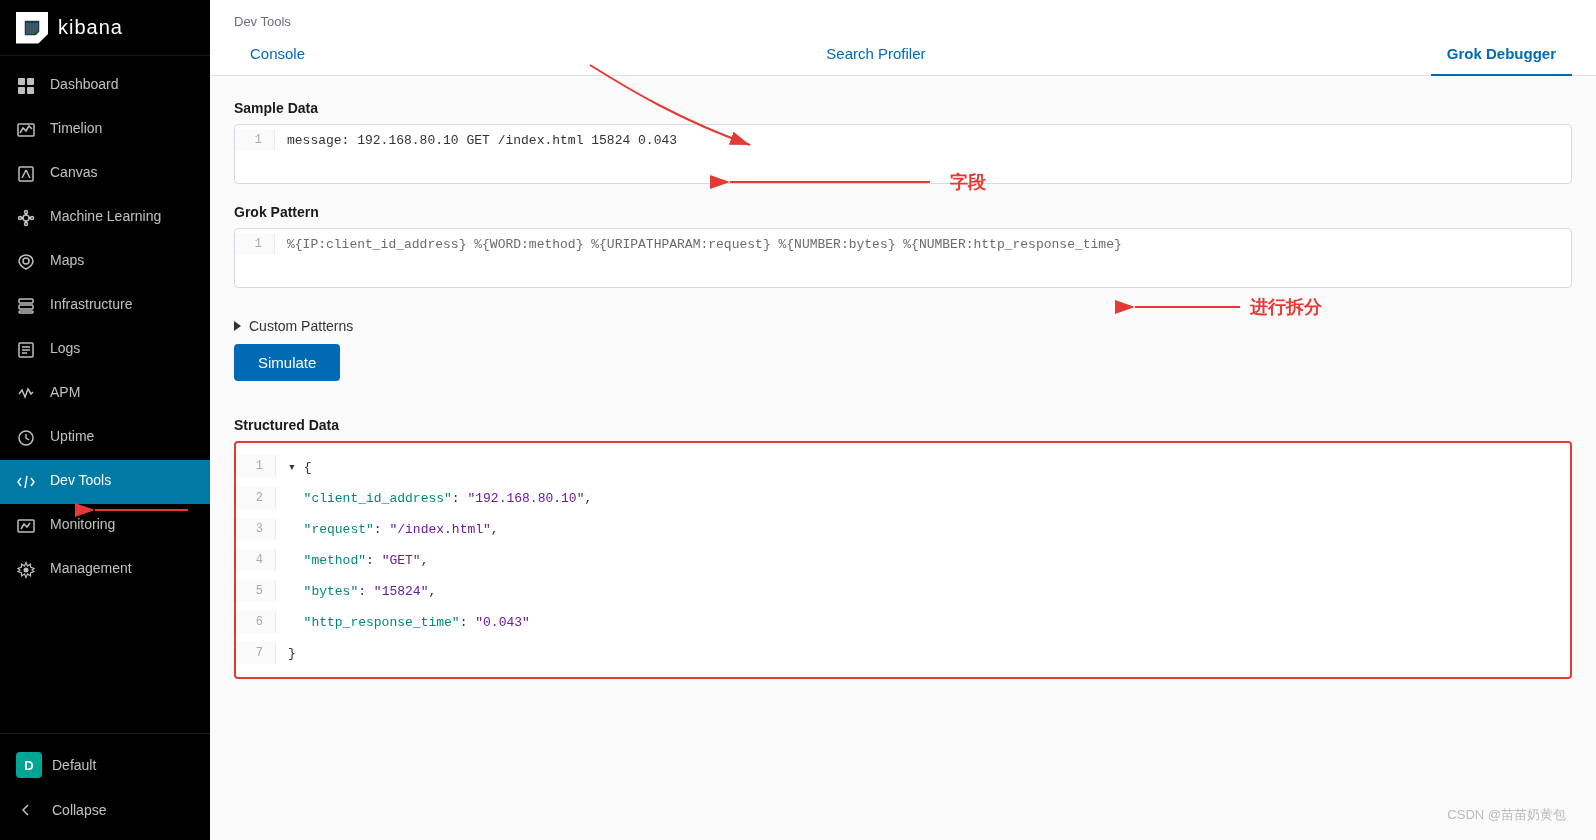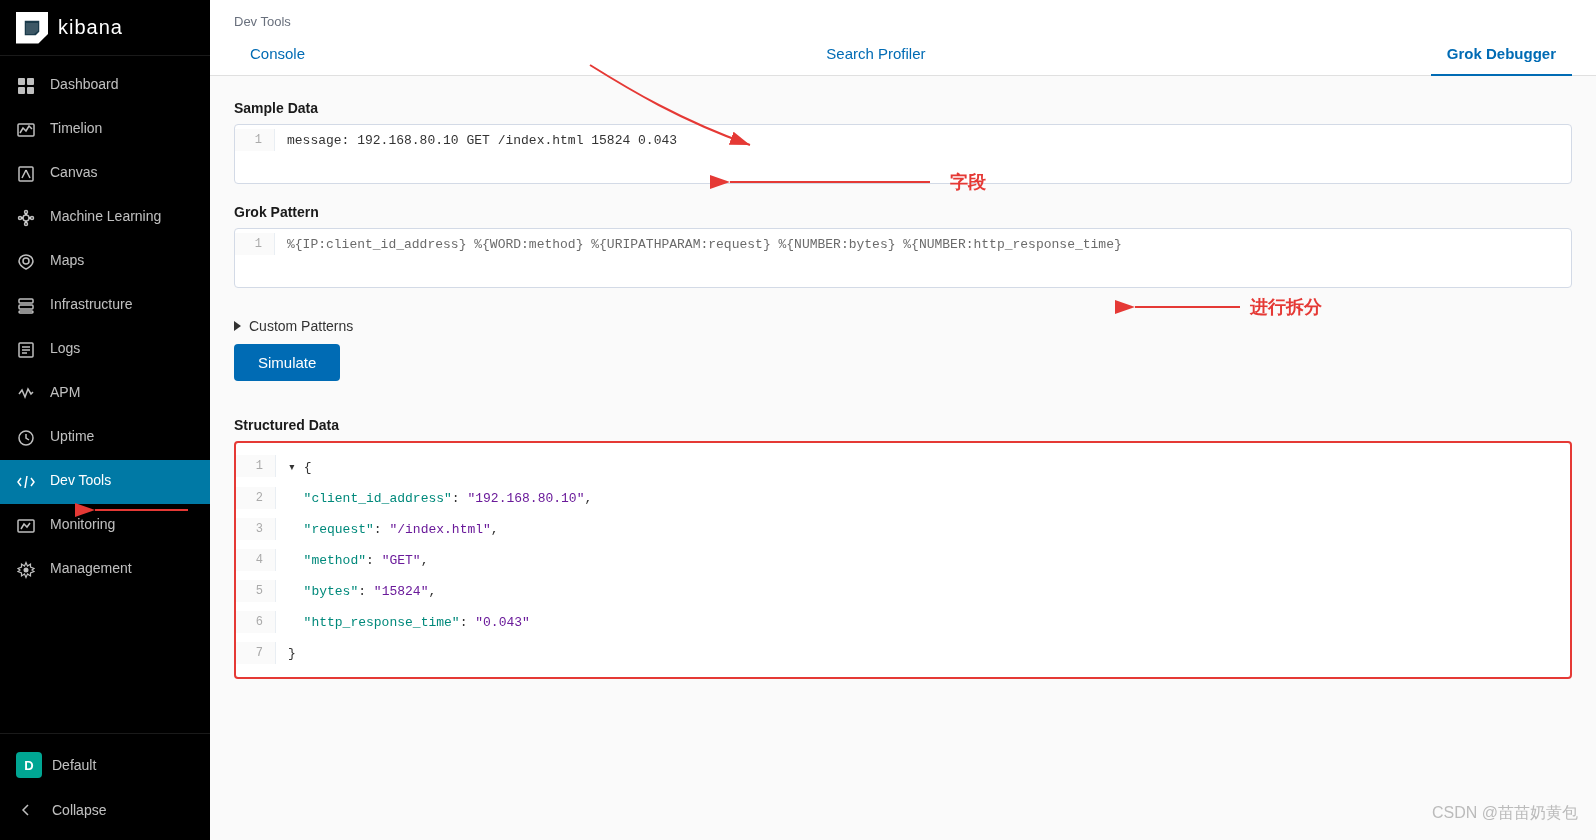--- a/index.html
+++ b/index.html
@@ -234,23 +234,23 @@
       padding: 8px 0;
       min-height: 180px;
     }
     .json-key { color: #00897b; }
     .json-string { color: #6a1a9a; }
     .json-brace { color: #333; }
 
     .watermark {
       position: fixed;
       bottom: 16px;
-      right: 18px;
+      right: 30px;
       color: #bbb;
-      font-size: 16px;
+      font-size: 13px;
       z-index: 100;
     }
 
     svg.annotations {
       position: fixed;
       top: 0; left: 0;
       width: 1596px;
       height: 840px;
       pointer-events: none;
       z-index: 50;

